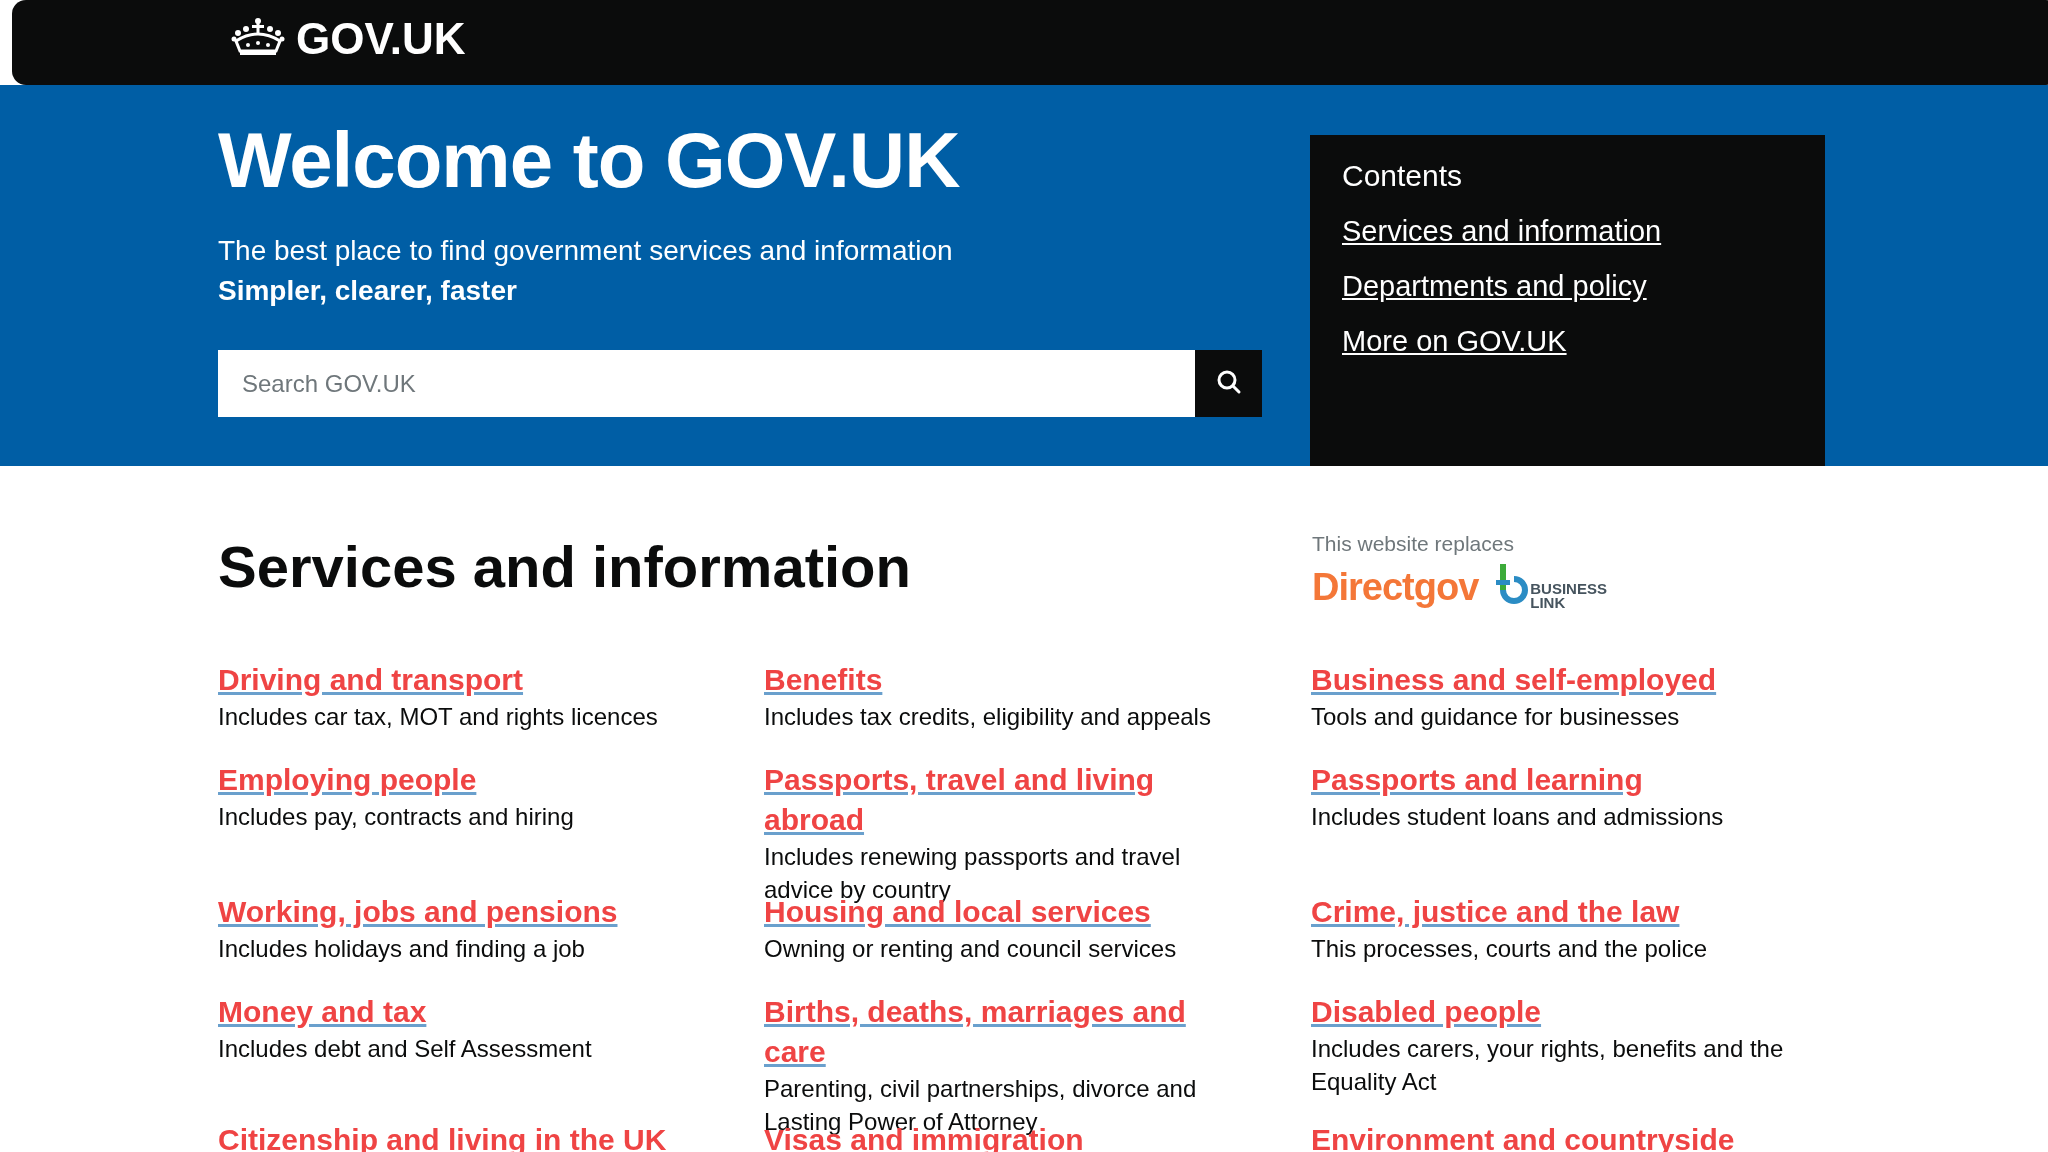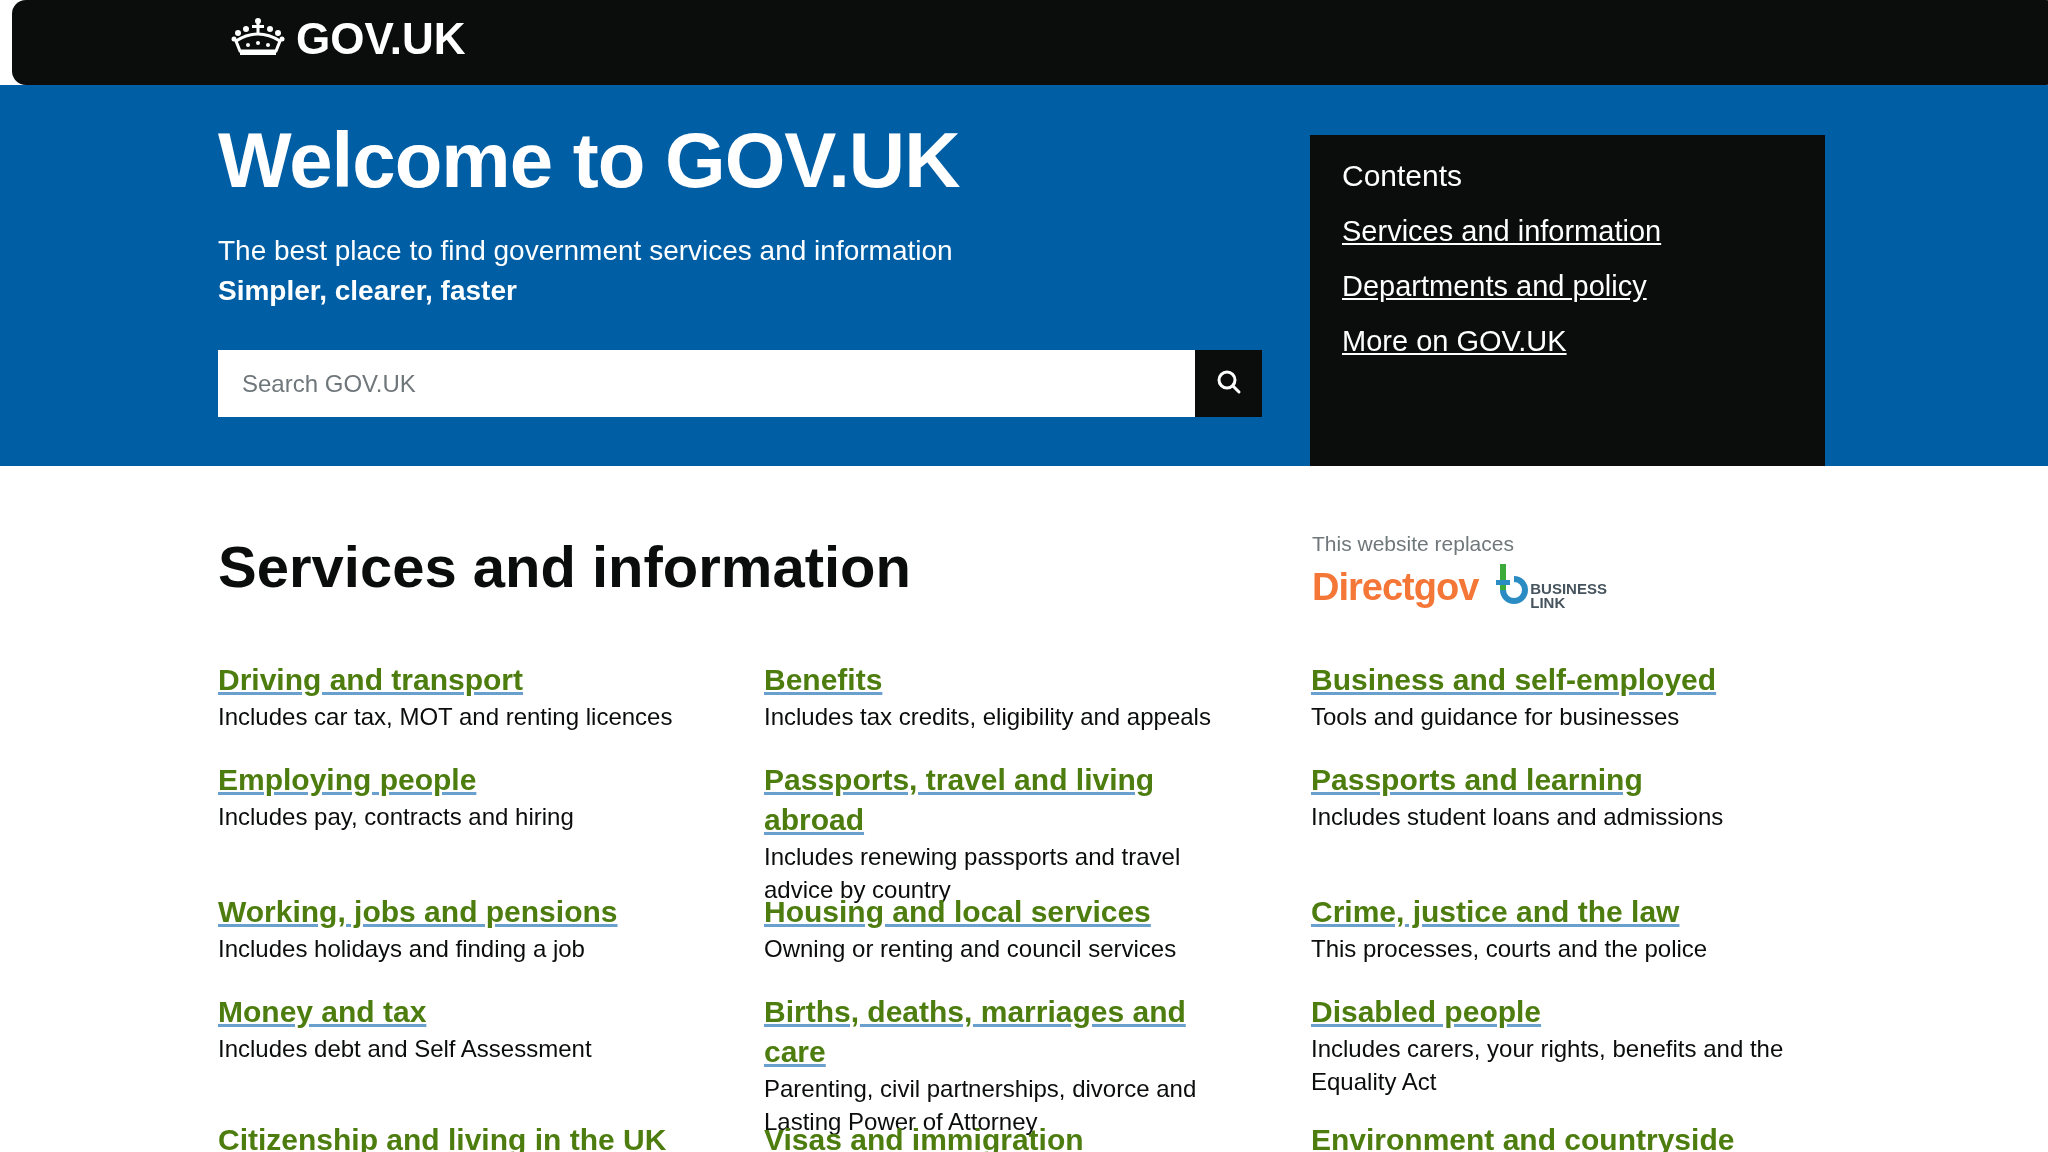--- a/index.html
+++ b/index.html
@@ -20,21 +20,21 @@
   .contents a{display:block;color:#fff;font-size:29px;text-decoration:underline;margin-bottom:22px;}
   .sec-title{position:absolute;left:218px;top:533px;margin:0;font-size:58px;font-weight:bold;color:#0b0c0c;}
   .replaces{position:absolute;left:1312px;top:532px;}
   .replaces-label{font-size:21px;color:#6f777b;}
   .replaces-logos{display:flex;align-items:center;gap:18px;margin-top:8px;}
   .directgov{font-size:38px;font-weight:bold;color:#f47738;letter-spacing:-1px;}
   .bl{display:flex;align-items:flex-end;}
   .bl-text{font-size:15px;font-weight:bold;color:#46545e;line-height:14px;}
   .grid{position:absolute;left:218px;top:660px;width:1610px;}
   .item{position:absolute;width:520px;}
-  .item a{display:block;font-size:30px;font-weight:bold;color:#4d7c0f;text-decoration:underline;text-decoration-color:#6aa0cd;line-height:40px;}
+  .item a{display:block;font-size:30px;font-weight:bold;color:#ef4444;text-decoration:underline;text-decoration-color:#6aa0cd;line-height:40px;}
   .item p{margin:0;font-size:24px;color:#0b0c0c;line-height:33px;}
 </style>
 </head>
 <body>
 
 <div class="topbar">
   <a class="logo">
     <span>
       <svg width="56" height="40" viewBox="0 0 56 40">
         <g fill="#fff">
@@ -97,21 +97,21 @@
           </svg>
       </span>
       <span class="bl-text" style="width:90px;display:inline-block;">BUSINESS LINK</span>
     </span>
   </div>
 </div>
 
 <div class="grid">
   <div class="item" style="left:0;top:0">
       <a>Driving and transport</a>
-      <p>Includes car tax, MOT and renting licences</p>
+      <p>Includes car tax, MOT and rights licences</p>
     </div>
   <div class="item" style="left:546px;top:0">
       <a>Benefits</a>
       <p>Includes tax credits, eligibility and appeals</p>
     </div>
   <div class="item" style="left:1093px;top:0">
       <a>Business and self-employed</a>
       <p>Tools and guidance for businesses</p>
     </div>
 

